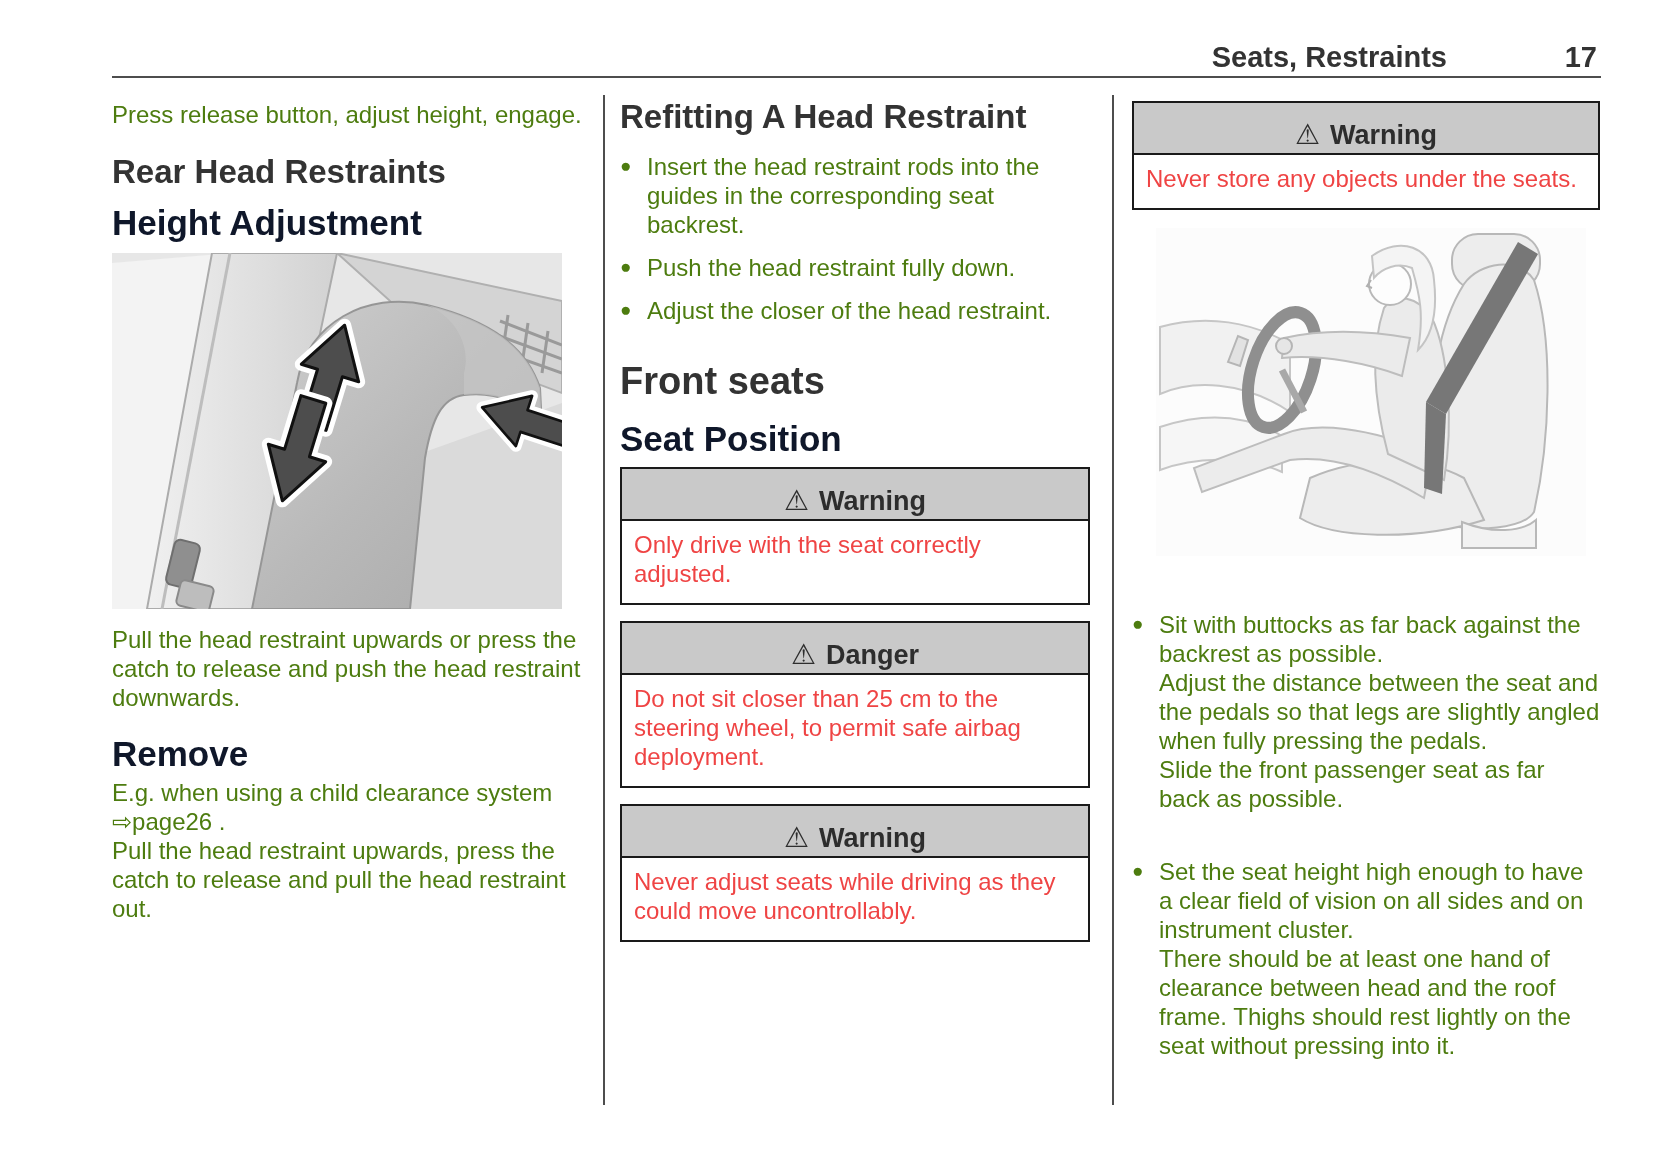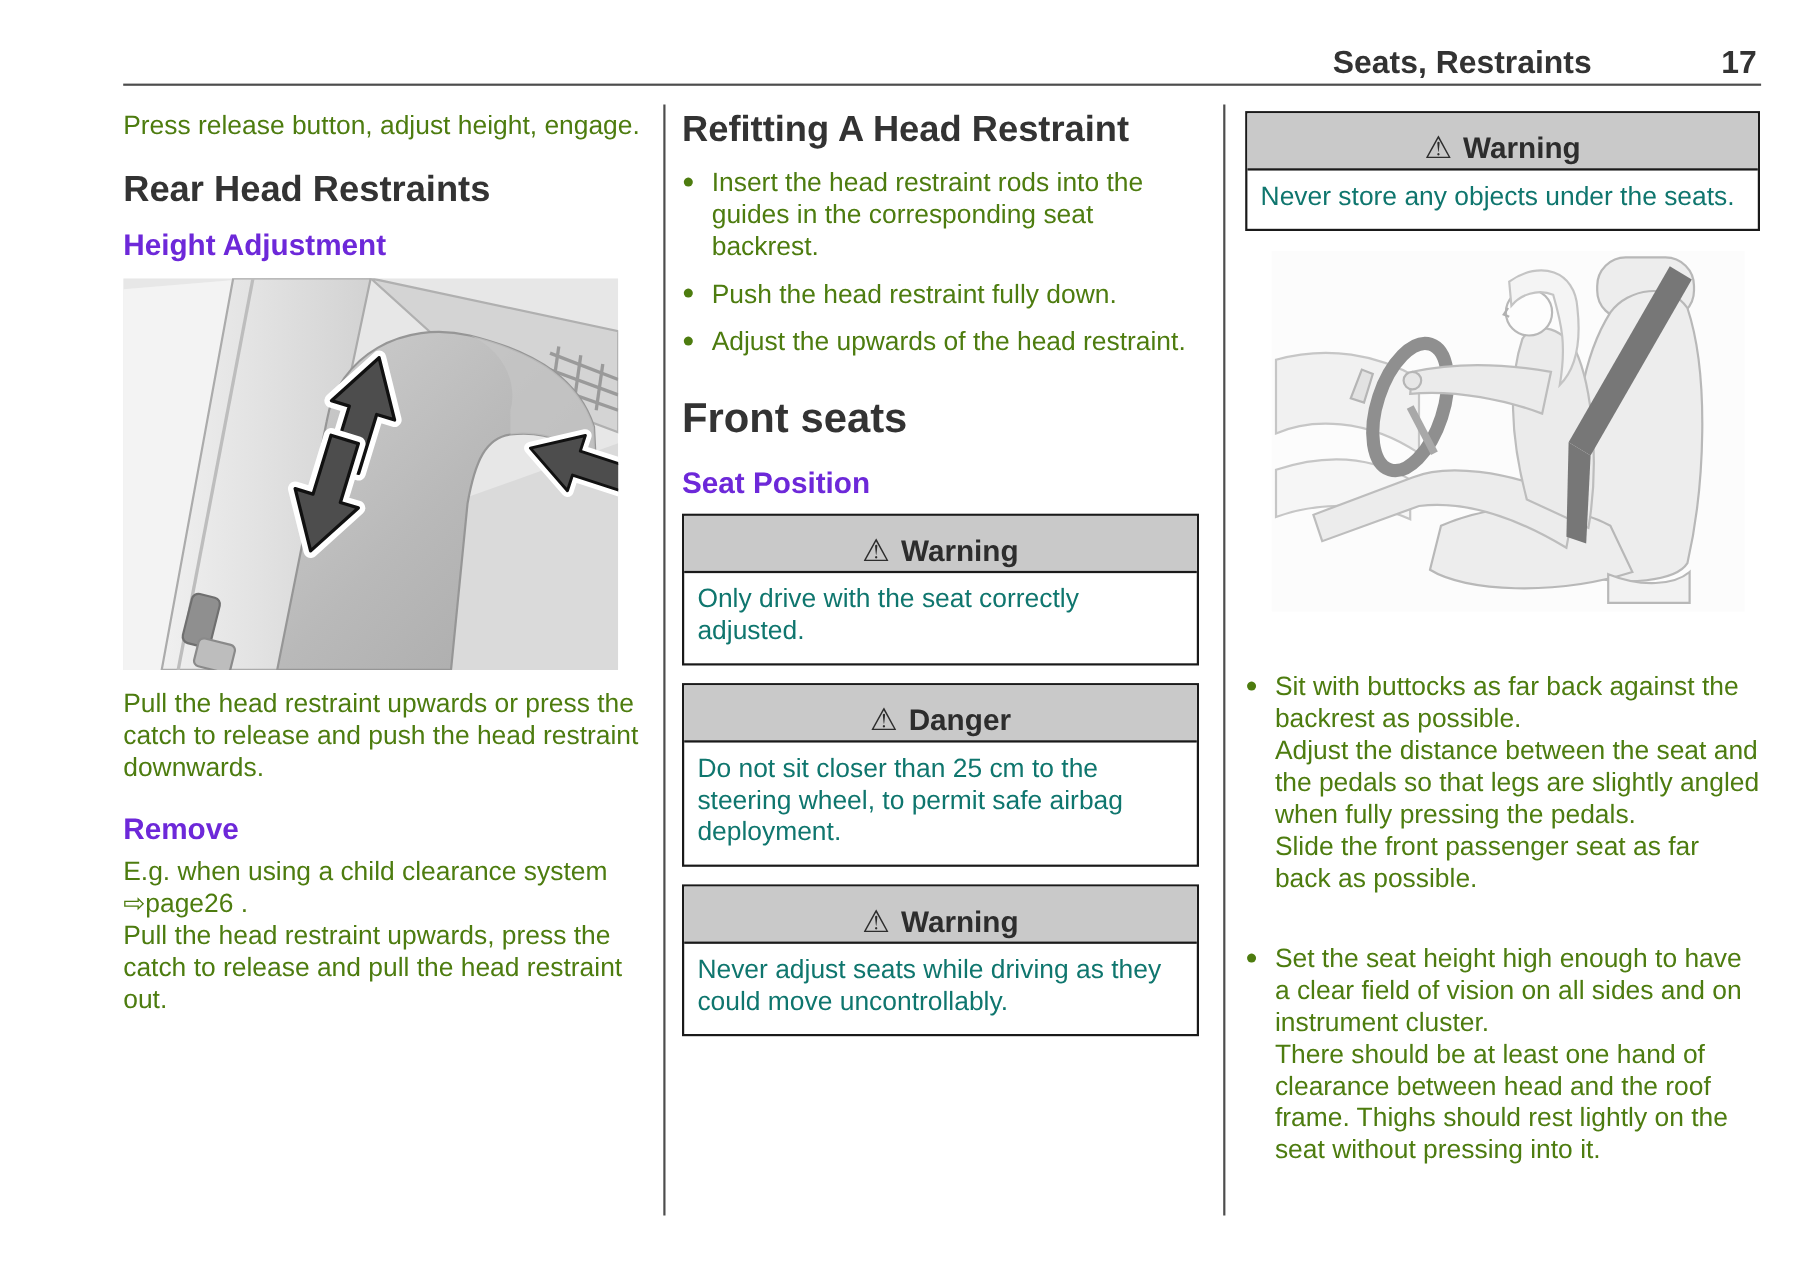--- a/index.html
+++ b/index.html
@@ -32,21 +32,21 @@
   .v-divider.d2{left:1112px;}
   
   .col{position:absolute;top:92px;}
   .col1{left:112px;width:470px;}
   .col2{left:620px;width:470px;}
   .col3{left:1132px;width:468px;}
 
   .body-text{font-size:24px;line-height:29px;color:#4d7c0f;}
   .h-chapter{font-size:38px;line-height:44px;font-weight:bold;margin:0;color:#333;}
   .h-section{font-size:33px;line-height:38px;font-weight:bold;margin:0;color:#333;}
-  .h-sub{font-size:27px;line-height:32px;font-weight:bold;margin:0;color:#6d28d9;}
+  .h-sub{font-size:35px;line-height:32px;font-weight:bold;margin:0;color:#0f172a;}
 
   .col1 .intro{margin-top:8px;}
   .col1 .h-section{margin-top:24px;}
   .col1 .h-sub1{margin-top:16px;}
   .col1 .figure1{margin-top:14px;}
   .col1 .para-adjust{margin-top:16px;}
   .col1 .h-sub2{margin-top:26px;}
   .col1 .remove-paras{margin-top:8px;}
 
   .col2 .h-section{margin-top:6px;}
@@ -65,21 +65,21 @@
   .col3 li::before{content:"●";position:absolute;left:0;top:-1px;font-size:19px;}
 
   
   .notice{border:2px solid #1a1a1a;background:#fff;}
   .notice-header{
     background:#c9c9c9;border-bottom:2px solid #1a1a1a;
     text-align:center;font-weight:bold;font-size:27px;line-height:32px;
     padding:16px 0 2px 0;color:#2d2d2d;
   }
   .notice-header .tri{font-weight:normal;font-size:28px;margin-right:10px;}
-  .notice-body{padding:9px 12px 15px 12px;font-size:24px;line-height:29px;color:#0f766e;}
+  .notice-body{padding:9px 12px 15px 12px;font-size:24px;line-height:29px;color:#ef4444;}
 
   .figure1 svg,.figure2 svg{display:block;}
 </style>
 </head>
 <body>
 
 <div class="page">
 
   <div class="chapter-title">Seats, Restraints</div>
   <div class="page-number">17</div>
@@ -159,21 +159,21 @@
       <div>Pull the head restraint upwards, press the catch to release and pull the head restraint out.</div>
     </div>
   </div>
 
   <div class="col col2">
     <h2 class="h-section">Refitting A Head Restraint</h2>
 
     <ul class="body-text">
       <li>Insert the head restraint rods into the guides in the corresponding seat backrest.</li>
       <li>Push the head restraint fully down.</li>
-      <li>Adjust the upwards of the head restraint.</li>
+      <li>Adjust the closer of the head restraint.</li>
     </ul>
 
     <h1 class="h-chapter">Front seats</h1>
     <h3 class="h-sub">Seat Position</h3>
 
     <div class="notice">
       <div class="notice-header">
         <span class="tri">⚠</span><span>Warning</span>
       </div>
       <div class="notice-body">Only drive with the seat correctly adjusted.</div>

